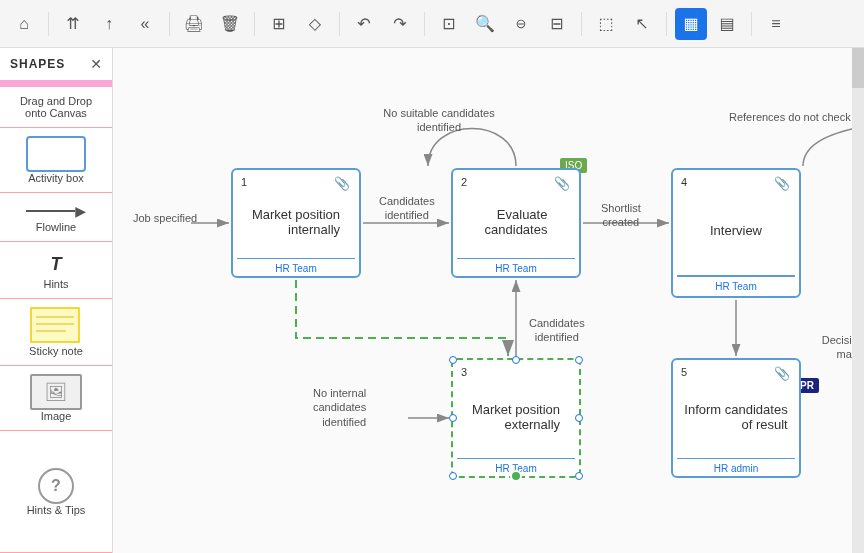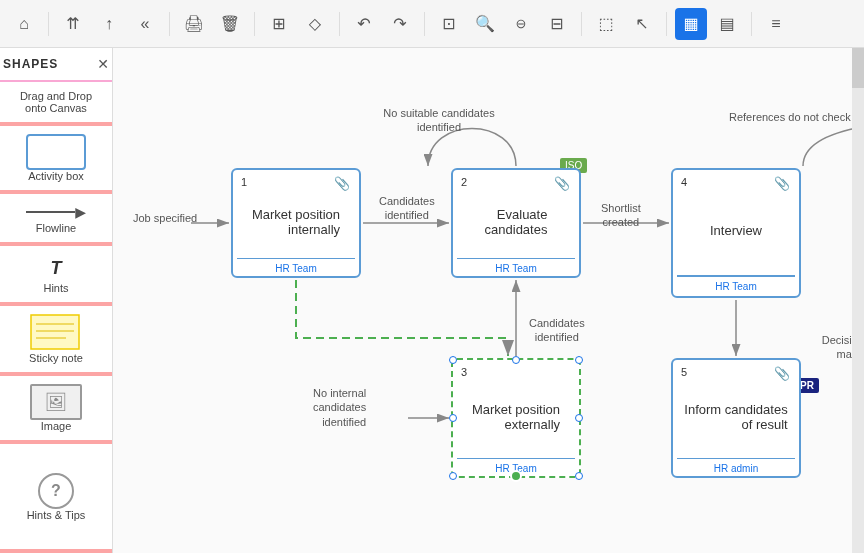--- a/index.html
+++ b/index.html
@@ -40,37 +40,37 @@
       background: #fff;
       border-right: 1px solid #ddd;
       display: flex;
       flex-direction: column;
       flex-shrink: 0;
     }
     .sidebar-header {
       display: flex;
       align-items: center;
       justify-content: space-between;
-      padding: 8px 3px;
-      border-bottom: 2px solid #f9a8d4;
+      padding: 8px 10px;
+      border-bottom: 7px solid #f9a8d4;
     }
     .sidebar-header-title {
       font-size: 12px;
       font-weight: bold;
       color: #333;
       letter-spacing: 1px;
     }
     .sidebar-close {
       font-size: 14px;
       color: #555;
       cursor: pointer;
     }
     .sidebar-section {
       padding: 8px 6px;
-      border-bottom: 4px solid #fca5a5;
+      border-bottom: 1px solid #fca5a5;
       text-align: center;
     }
     .shape-preview {
       display: flex;
       align-items: center;
       justify-content: center;
     }
     .shape-box {
       width: 60px; height: 36px;
       border: 2px solid #5b9bd5;

